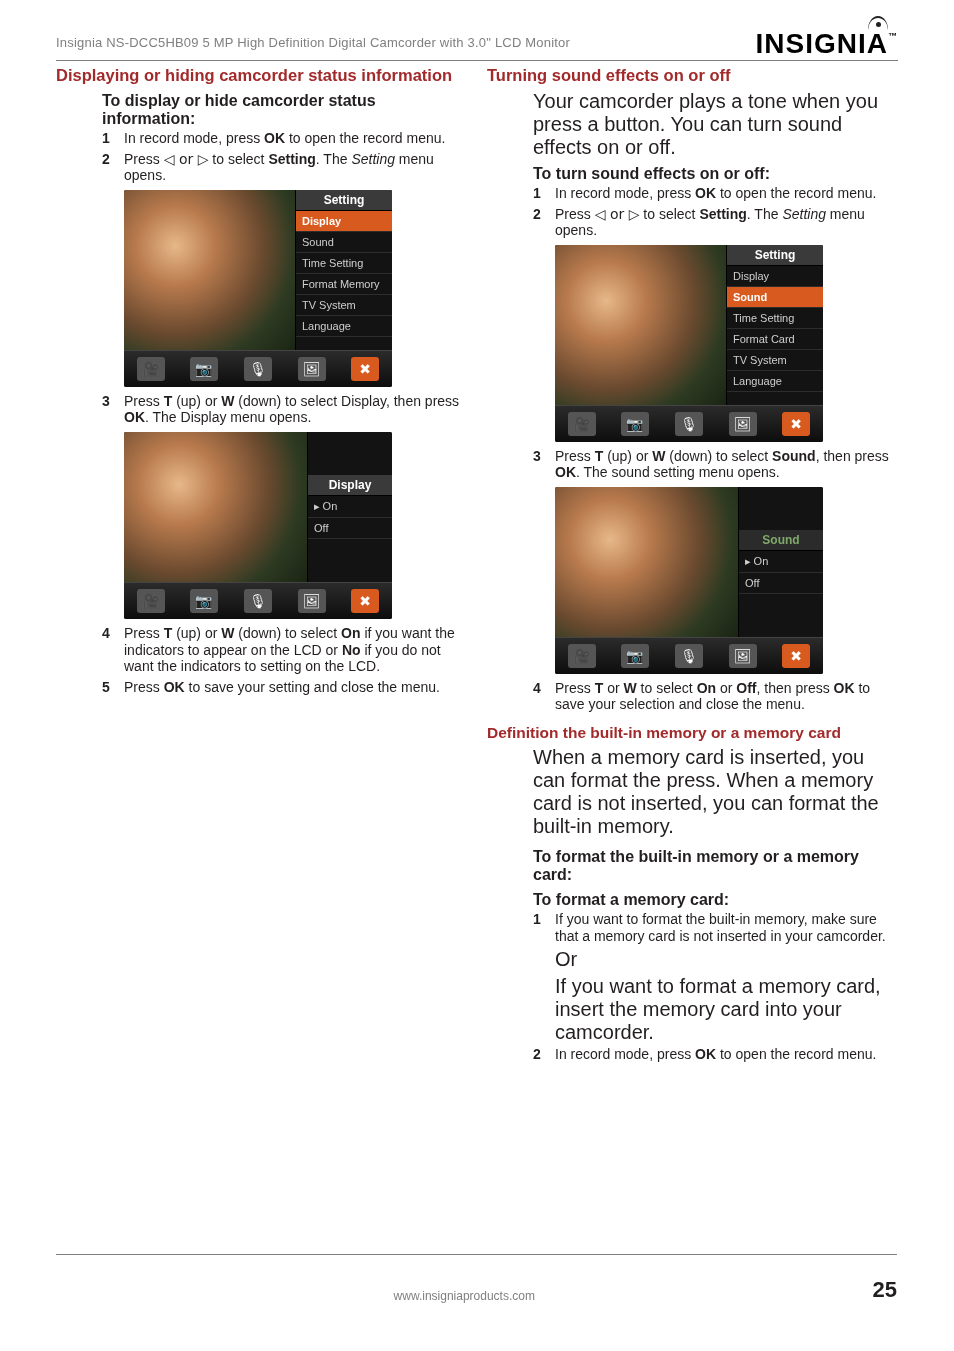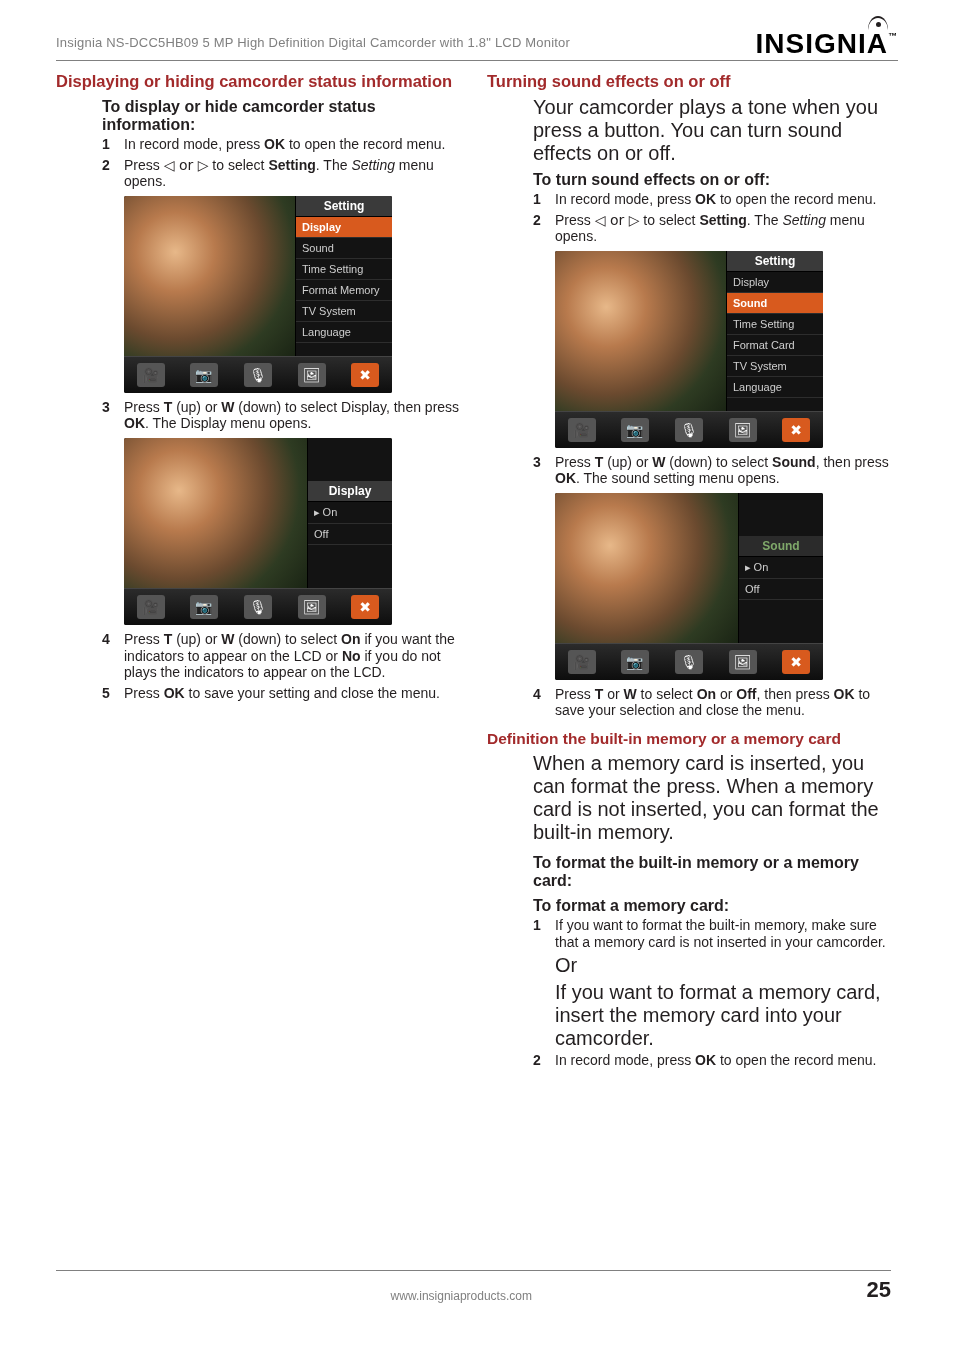--- a/index.html
+++ b/index.html
@@ -59,21 +59,21 @@
     position: absolute;
     left: 112px;
     top: -14px;
     width: 20px; height: 12px;
     border-top: 2px solid #231f20;
     border-radius: 50% 50% 0 0 / 100% 100% 0 0;
   }
   .cols {
     display: flex;
     gap: 20px;
-    margin-top: 10px;
+    margin-top: 4px;
   }
   .col {
     width: 50%;
   }
   h3.section {
     font-size: 16.5px;
     font-weight: 700;
     color: #a22a2b;
     margin: 0 0 4px 0;
     line-height: 1.25;
@@ -182,23 +182,23 @@
     display: flex; align-items: center; justify-content: center;
     font-size: 14px;
   }
   .shot .iconbar .ic.sel { background: #d85a1e; }
   .shot.small .menu { width: 84px; }
   .shot.small .menu .title { background:#2b2b2b; color:#7fa86a; }
 
   .footer {
     position: absolute;
     bottom: 48px;
-    left: 56px; right: 63px;
+    left: 56px; right: 57px;
     border-top: 1px solid #808080;
-    padding-top: 6px;
+    padding-top: 22px;
     display: flex;
     justify-content: space-between;
     align-items: flex-end;
     font-size: 12px;
     color: #808080;
   }
   .footer .pgnum {
     font-size: 22px;
     font-weight: 700;
     color: #231f20;
@@ -206,21 +206,21 @@
   .footer .url {
     flex:1;
     text-align:center;
   }
 </style>
 </head>
 <body>
 
 <div class="page">
   <div class="header-row">
-    <div class="header-text">Insignia NS-DCC5HB09 5 MP High Definition Digital Camcorder with 1.8" LCD Monitor</div>
+    <div class="header-text">Insignia NS-DCC5HB09 5 MP High Definition Digital Camcorder with 3.0" LCD Monitor</div>
     <div class="brand">
       <span class="arc"></span>
       <span class="dot"></span>
       <span>INSIGNIA</span><span class="tm">™</span>
     </div>
   </div>
 
   <div class="cols">
 
     <div class="col">
@@ -281,21 +281,21 @@
           <div class="ic">📷</div>
           <div class="ic">🎙</div>
           <div class="ic">🖼</div>
           <div class="ic sel">✖</div>
         </div>
       </div>
 
       <ol class="steps">
         <li>
           <span class="num">4</span>
-          <span class="txt"><span>Press </span><b>T</b><span> (up) or </span><b>W</b><span> (down) to select </span><b>On</b><span> if you want the indicators to appear on the LCD or </span><b>No</b><span> if you do not plays the indicators to appear on the LCD.</span></span>
+          <span class="txt"><span>Press </span><b>T</b><span> (up) or </span><b>W</b><span> (down) to select </span><b>On</b><span> if you want the indicators to appear on the LCD or </span><b>No</b><span> if you do not want the indicators to setting on the LCD.</span></span>
         </li>
         <li>
           <span class="num">5</span>
           <span class="txt"><span>Press </span><b>OK</b><span> to save your setting and close the menu.</span></span>
         </li>
       </ol>
     </div>
 
     <div class="col">
       <h3 class="section">Turning sound effects on or off</h3>

